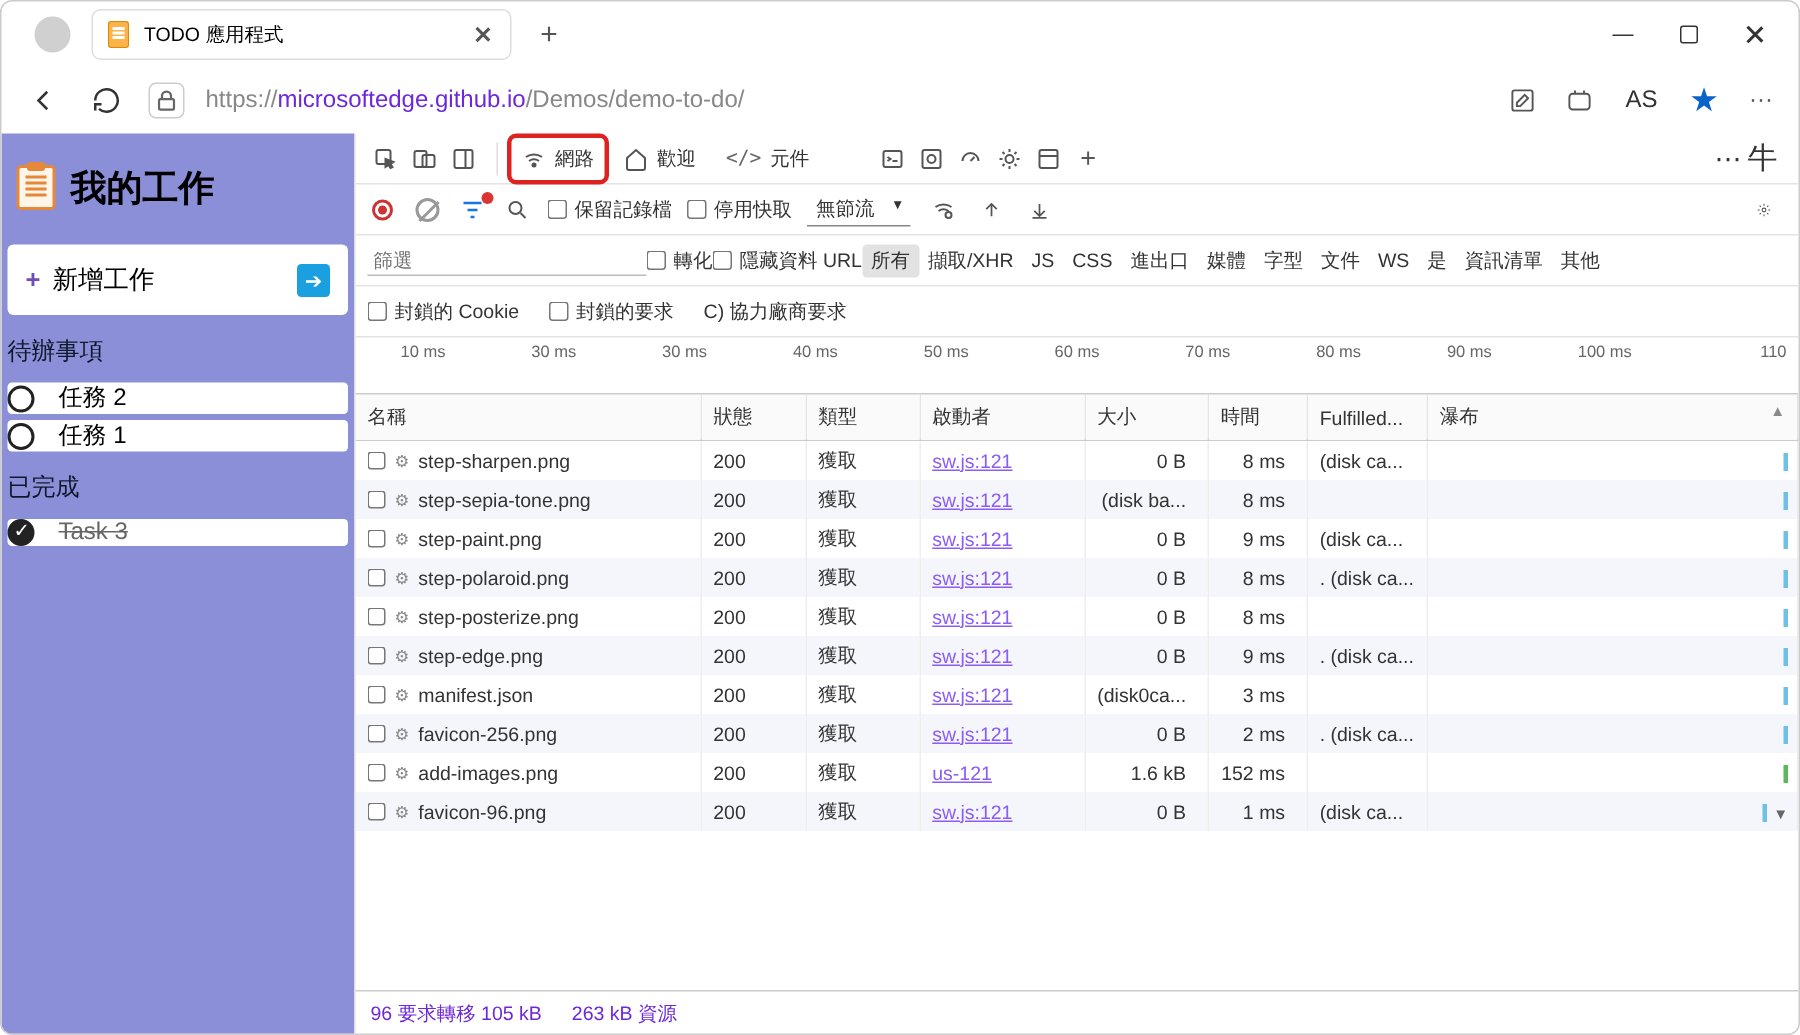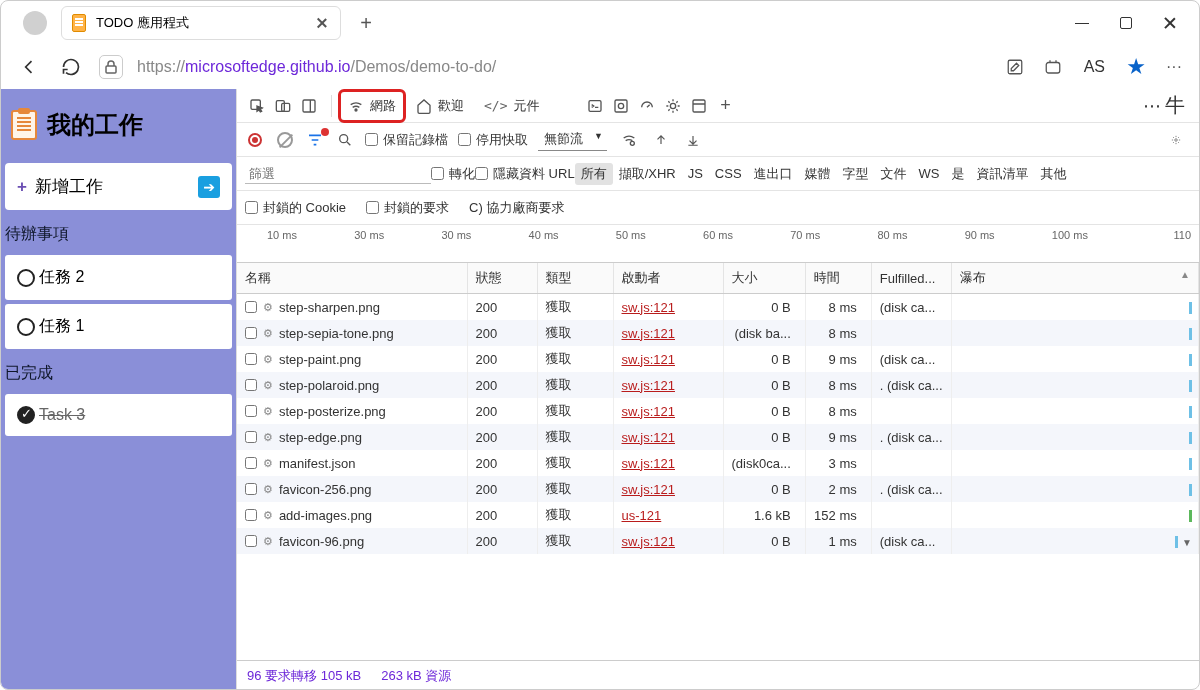--- a/index.html
+++ b/index.html
@@ -41,21 +41,21 @@
 .app-header { display:flex; align-items:center; gap:10px; padding:16px 6px 18px; }
 .clipboard-icon { width:26px; height:30px; border:2px solid #e6883a; border-radius:3px; position:relative; background:#fff5e8; }
 .clipboard-icon::before { content:""; position:absolute; top:-4px; left:5px; right:5px; height:6px; background:#e6883a; border-radius:2px; }
 .clipboard-icon::after { content:""; position:absolute; top:5px; left:4px; right:4px; height:2px; background:#e6883a; box-shadow:0 4px 0 #e6883a,0 8px 0 #e6883a,0 12px 0 #e6883a; }
 .app-header h1 { font-size:24px; font-weight:700; }
 .add-card { background:#fff; border-radius:4px; padding:12px; display:flex; align-items:center; gap:8px; }
 .plus { color:#6b4fb3; font-size:20px; font-weight:700; }
 .add-card span { font-size:17px; }
 .arrow-btn { margin-left:auto; width:22px; height:22px; background:#1a9fe0; border-radius:3px; display:flex; align-items:center; justify-content:center; color:#fff; font-size:14px; }
 .section-label { text-align:left; padding:10px 0 6px; font-size:16px; color:#0f172a; }
-.task-card { background:#fff; border-radius:3px; padding:12px; display:flex; align-items:center; gap:4px; }
+.task-card { background:#fff; border-radius:3px; display:flex; align-items:center; gap:16px; }
 .radio { width:18px; height:18px; border:2.5px solid #222; border-radius:50%; }
 .radio.checked { background:#222; position:relative; }
 .radio.checked::after { content:"✓"; color:#fff; position:absolute; left:2px; top:-2px; font-size:13px; }
 .task-card span { font-size:16px; }
 .task-card .done { text-decoration:line-through; color:#666; }
 
 
 .devtools { flex:1; display:flex; flex-direction:column; border-left:1px solid #ddd; font-size:13px; color:#333; }
 .dt-row { display:flex; align-items:center; border-bottom:1px solid #e4e4e4; min-height:34px; }
 .dt-tabbar { padding:0 6px; gap:4px; }
@@ -97,21 +97,21 @@
 
 .table-container { flex:1; overflow:auto; position:relative; }
 table { width:100%; border-collapse:collapse; font-size:13px; }
 thead th { text-align:left; padding:6px 8px; border-bottom:1px solid #ccc; border-right:1px solid #e4e4e4; font-weight:400; background:#fafafa; position:sticky; top:0; }
 thead th.last { }
 tbody td { padding:4px 8px; border-right:1px solid #eee; white-space:nowrap; overflow:hidden; text-overflow:ellipsis; }
 tbody tr:nth-child(even) { background:#f4f6fb; }
 .name-cell { display:flex; align-items:center; gap:6px; }
 .name-cell input { width:12px; height:12px; }
 .cog { color:#888; font-size:11px; }
-.initiator-link { color:#b91c1c; text-decoration:underline; cursor:pointer; }
+.initiator-link { color:#8b5cf6; text-decoration:underline; cursor:pointer; }
 td.num { text-align:right; padding-right:14px; }
 .wf { text-align:right; padding-right:6px; position:relative; }
 .wf-bar { display:inline-block; width:3px; height:12px; background:#6ec0e6; vertical-align:middle; }
 .wf-bar.g { background:#5cb85c; }
 .arrow-down { color:#666; font-size:10px; }
 
 .statusbar { border-top:1px solid #ccc; padding:6px 10px; display:flex; gap:20px; font-size:13px; color:#6d28d9; }
 .drawer-tabs { border-top:1px solid #ccc; padding:4px 8px; display:flex; align-items:center; gap:12px; }
 .drawer-tabs .dtab { padding:4px 10px; cursor:pointer; }
 .drawer-tabs .dtab.active { border-bottom:2px solid #555; font-weight:500; }

